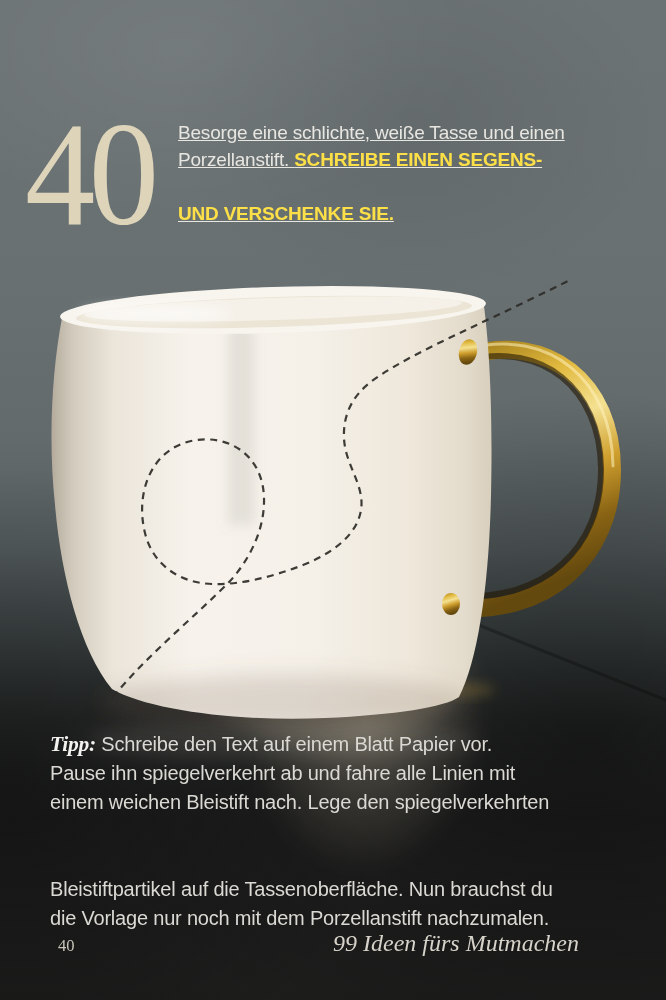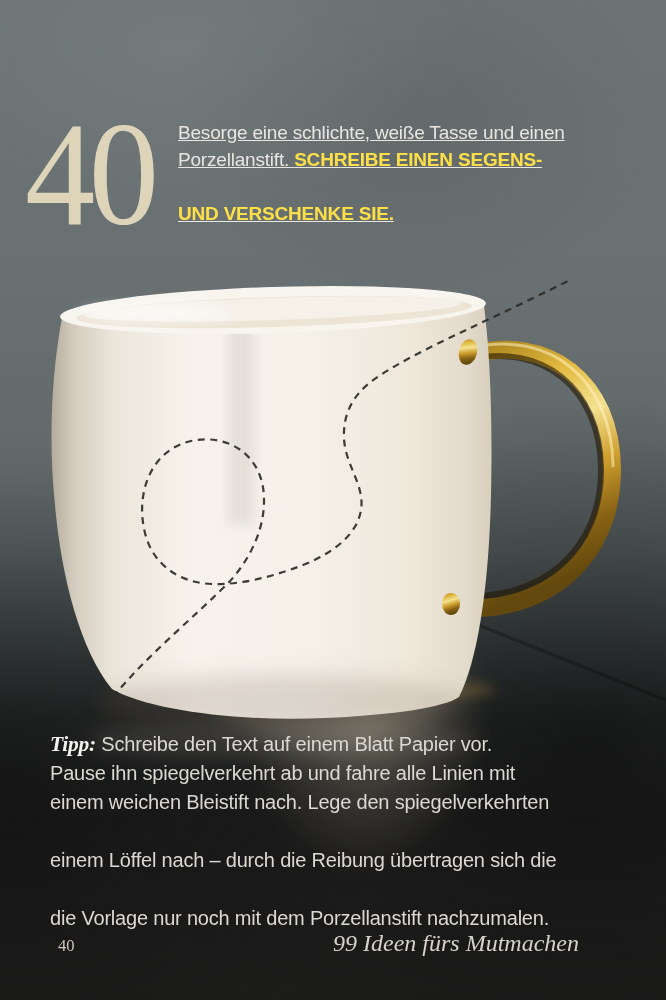--- a/index.html
+++ b/index.html
@@ -149,22 +149,22 @@
     <span>Porzellanstift. </span><strong>SCHREIBE EINEN SEGENS-</strong><br>
     <br>
     <strong>UND VERSCHENKE SIE.</strong>
   </p>
 
   <p class="tip">
     <em class="tip-label">Tipp:</em><span> Schreibe den Text auf einem Blatt Papier vor.</span><br>
     <span>Pause ihn spiegelverkehrt ab und fahre alle Linien mit</span><br>
     <span>einem weichen Bleistift nach. Lege den spiegelverkehrten</span><br>
     <br>
-    <span>einem Löffel nach – durch die Reibung übertragen sich die</span><br>
     <br>
+    <span>Bleistiftpartikel auf die Tassenoberfläche. Nun brauchst du</span><br>
     <span>die Vorlage nur noch mit dem Porzellanstift nachzumalen.</span>
   </p>
 
   <div class="footer">
     <span class="pageno">40</span>
     <span class="booktitle">99 Ideen fürs Mutmachen</span>
   </div>
 
 </div>
 

